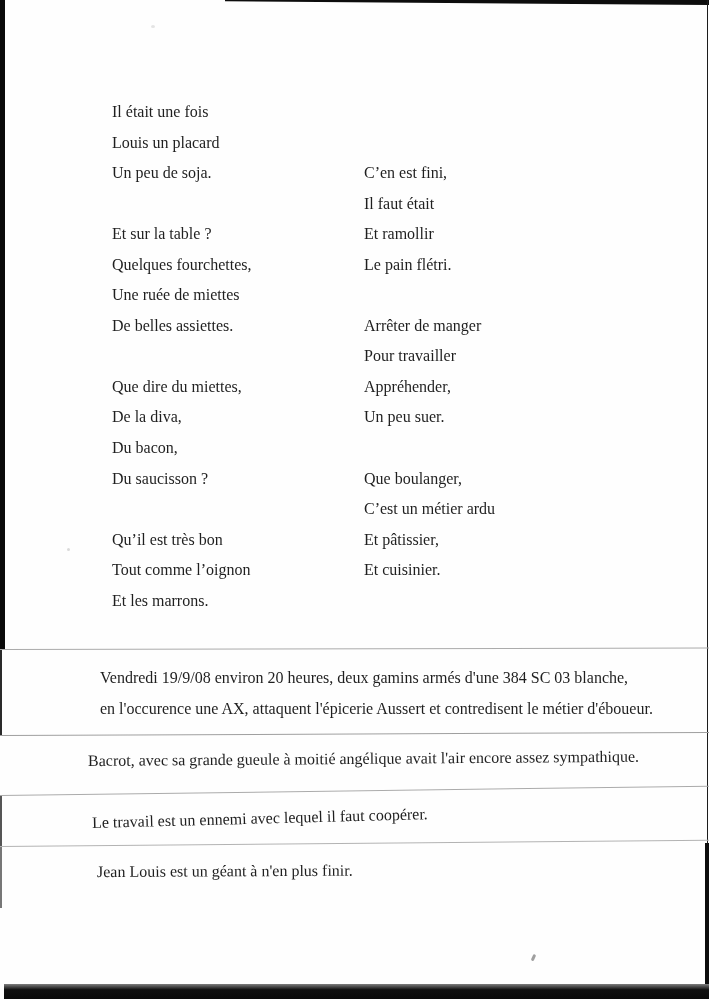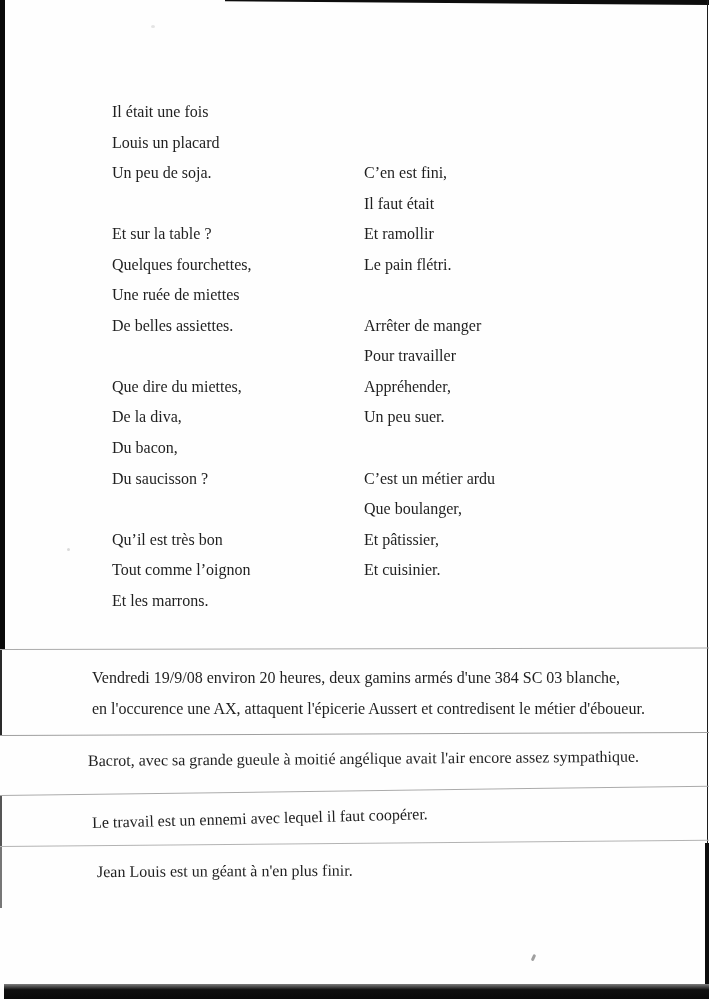--- a/index.html
+++ b/index.html
@@ -18,21 +18,21 @@
   
   .poem-col { position: absolute; top: 97px; }
   #poem-col-left  { left: 112px; }
   #poem-col-right { left: 364px; }
   .pline {
     height: 30.55px; line-height: 30.55px;
     font-size: 16px; white-space: nowrap;
   }
   
   .prose { position: absolute; font-size: 16px; white-space: nowrap; transform-origin: left center; }
-  #para-incident { left: 92px; top: 663px; }
+  #para-incident { left: 100px; top: 663px; }
   #para-incident .prose-line { height: 30.8px; line-height: 30.8px; }
   #para-bacrot   { left: 88px; top: 750px; line-height: 22px; transform: rotate(-0.45deg); }
   #para-travail  { left: 92px; top: 812px; line-height: 22px; transform: rotate(-1.5deg); }
   #para-jean     { left: 97px; top: 861px; line-height: 22px; transform: rotate(-0.3deg); }
   
   .sep { position: absolute; left: 0; width: 709px; height: 1.3px; background: #ababab; transform-origin: left center; }
   #sep-1 { top: 649px; transform: rotate(-0.12deg); }
   #sep-2 { top: 735px; transform: rotate(-0.25deg); background: #9f9f9f; }
   #sep-3 { top: 795px; transform: rotate(-0.75deg); }
   #sep-4 { top: 846px; transform: rotate(-0.5deg); background: #b3b3b3; }
@@ -96,22 +96,22 @@
     <div class="pline">C’en est fini,</div>
     <div class="pline">Il faut était</div>
     <div class="pline">Et ramollir</div>
     <div class="pline">Le pain flétri.</div>
     <div class="pline"></div>
     <div class="pline">Arrêter de manger</div>
     <div class="pline">Pour travailler</div>
     <div class="pline">Appréhender,</div>
     <div class="pline">Un peu suer.</div>
     <div class="pline"></div>
+    <div class="pline">Que boulanger,</div>
     <div class="pline">C’est un métier ardu</div>
-    <div class="pline">Que boulanger,</div>
     <div class="pline">Et pâtissier,</div>
     <div class="pline">Et cuisinier.</div>
   </div>
 
   <div class="sep" id="sep-1"></div>
   <div class="sep" id="sep-2"></div>
   <div class="sep" id="sep-3"></div>
   <div class="sep" id="sep-4"></div>
 
   <div class="prose" id="para-incident">

